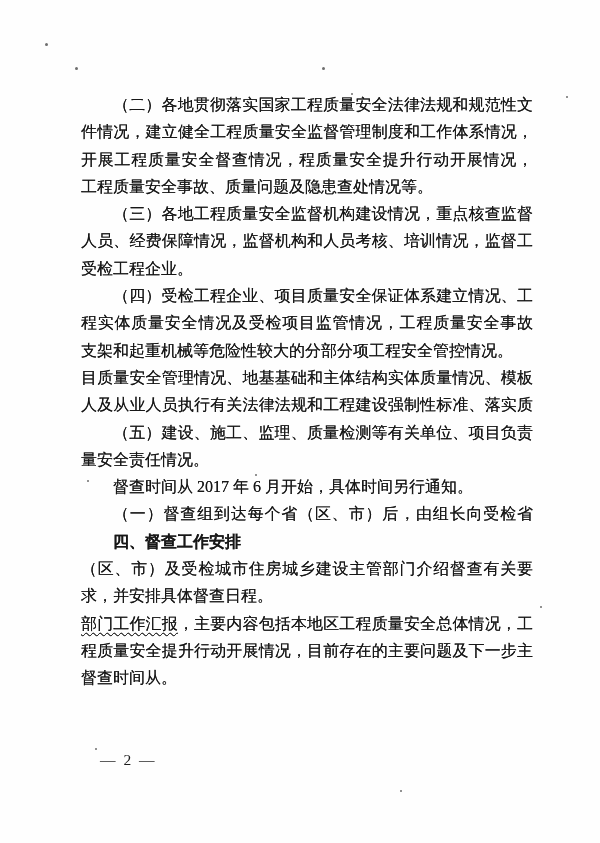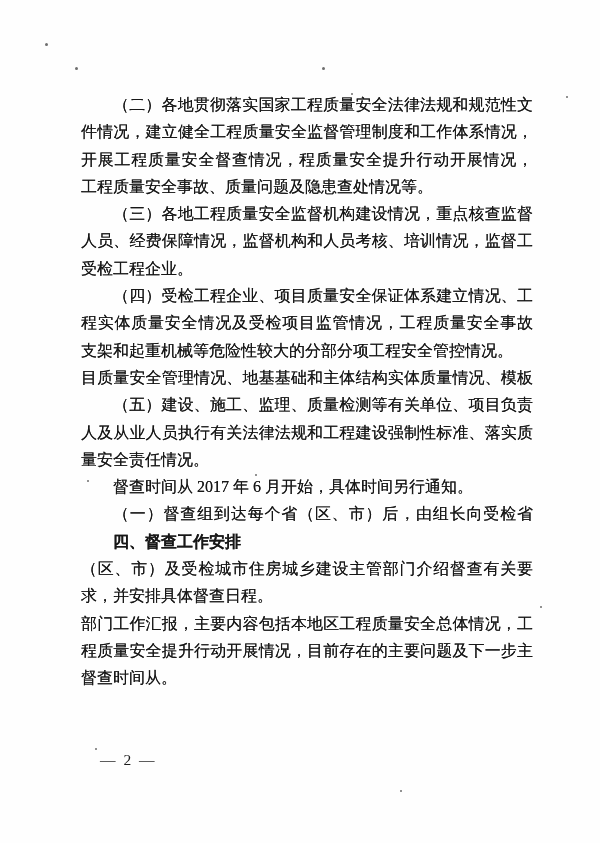--- a/index.html
+++ b/index.html
@@ -42,20 +42,21 @@
   .bold {
     font-weight: 700;
   }
   .u {
     text-decoration: underline;
     text-decoration-thickness: 1.4px;
     text-underline-offset: 5px;
     text-decoration-color: #2a2a2a;
   }
   .uw {
+    text-decoration: underline;
     text-decoration-style: wavy;
     text-decoration-thickness: 1px;
     text-underline-offset: 3px;
     text-decoration-color: #2a2a2a;
   }
   .pagenum {
     position: absolute;
     left: 100px;
     top: 751px;
     font-size: 15.5px;
@@ -96,22 +97,22 @@
 
     <div class="line full indent">（三）各地工程质量安全监督机构建设情况，重点核查监督</div>
     <div class="line full">人员、经费保障情况，监督机构和人员考核、培训情况，监督工</div>
     <div class="line">受检工程企业。</div>
 
     <div class="line full indent">（四）受检工程企业、项目质量安全保证体系建立情况、工</div>
     <div class="line full">程实体质量安全情况及受检项目监管情况，工程质量安全事故</div>
     <div class="line">支架和起重机械等危险性较大的分部分项工程安全管控情况。</div>
     <div class="line full">目质量安全管理情况、地基基础和主体结构实体质量情况、模板</div>
 
+    <div class="line full">人及从业人员执行有关法律法规和工程建设强制性标准、落实质</div>
     <div class="line full indent">（五）建设、施工、监理、质量检测等有关单位、项目负责</div>
-    <div class="line full">人及从业人员执行有关法律法规和工程建设强制性标准、落实质</div>
     <div class="line">量安全责任情况。</div>
 
 
     <div class="line indent">督查时间从 2017 年 6 月开始，具体时间另行通知。</div>
 
     <div class="line full indent">（一）督查组到达每个省（区、市）后，由组长向受检省</div>
 
     <div class="line bold indent">四、督查工作安排</div>
     <div class="line full">（区、市）及受检城市住房城乡建设主管部门介绍督查有关要</div>
     <div class="line">求，并安排具体督查日程。</div>

